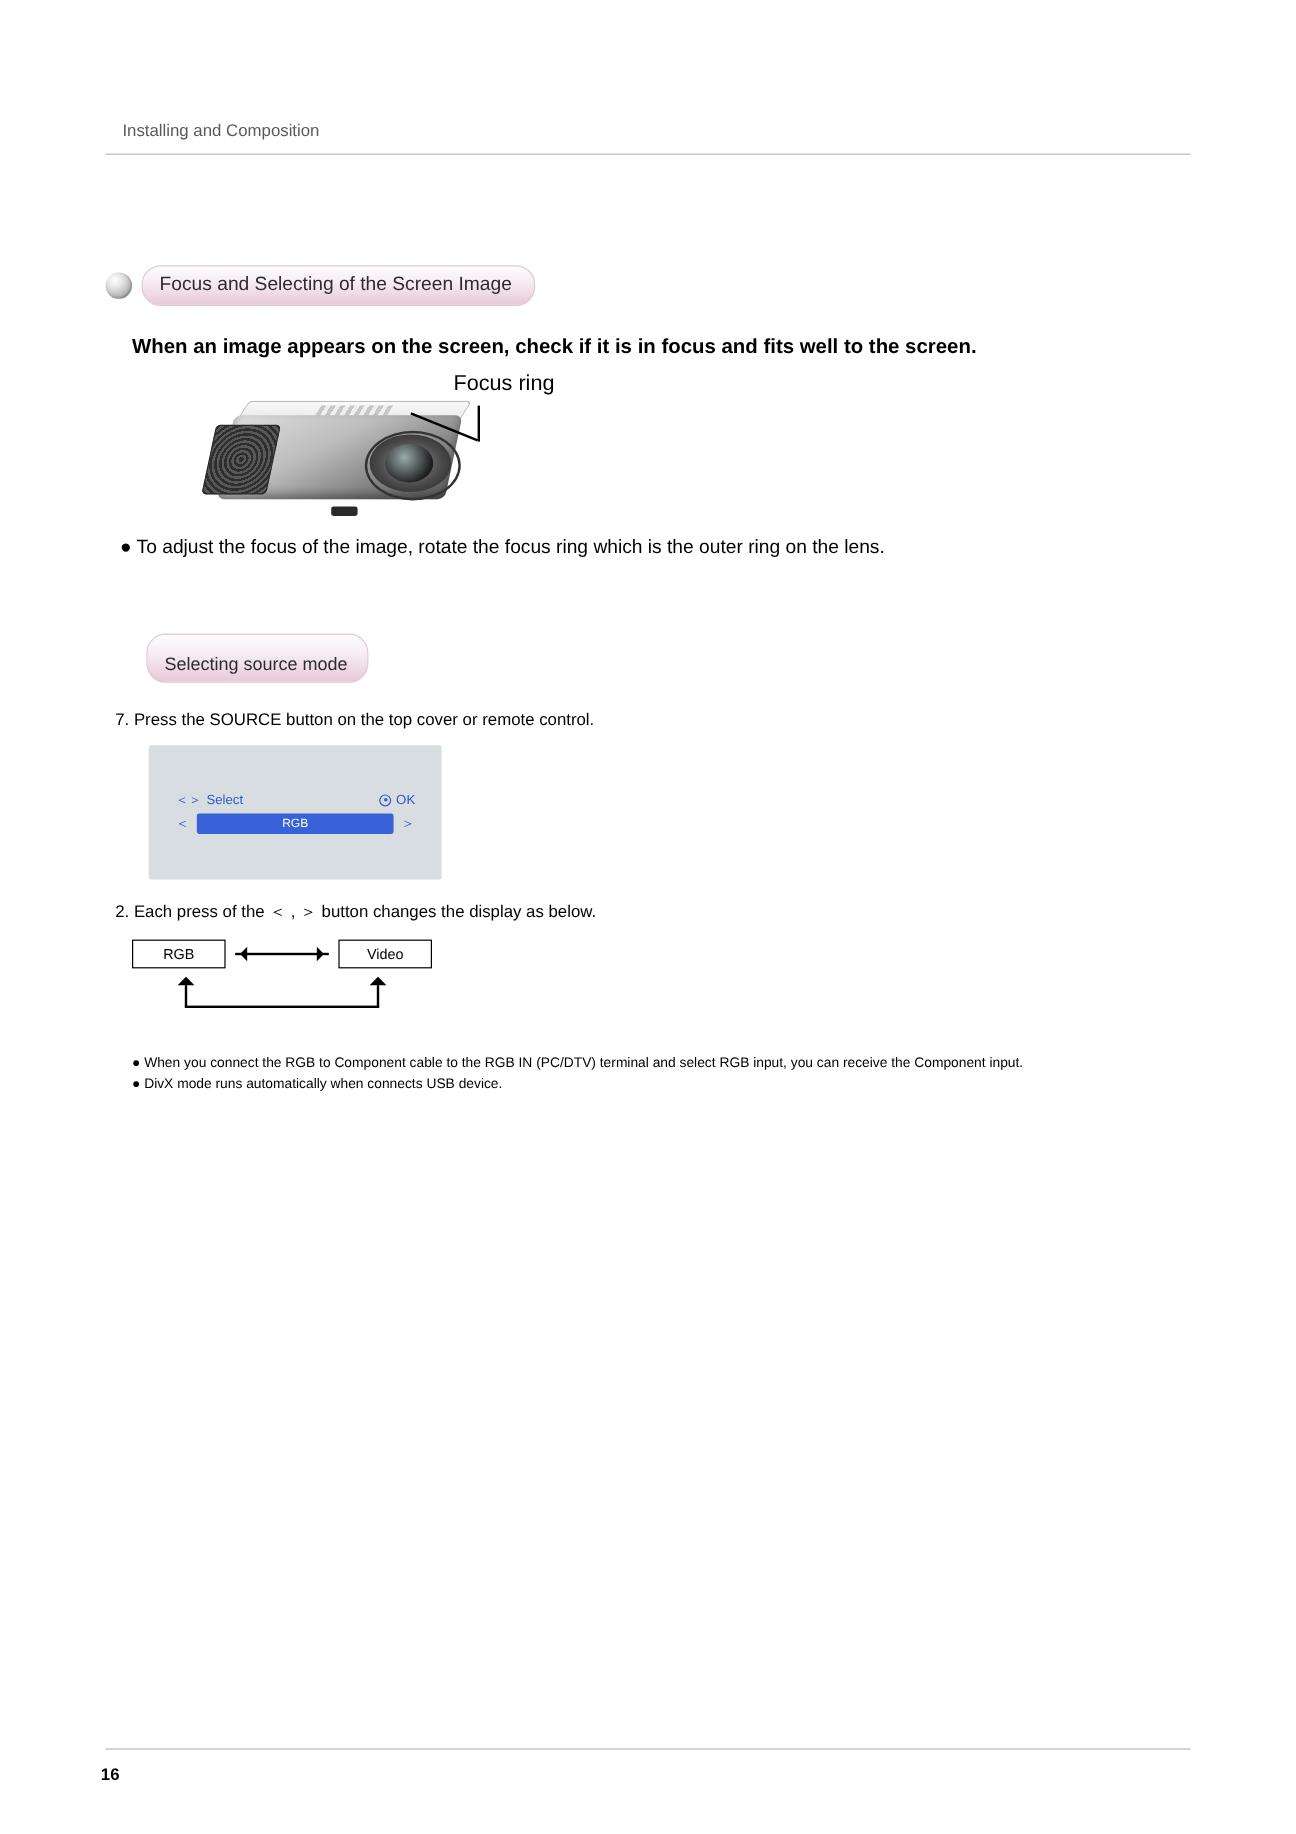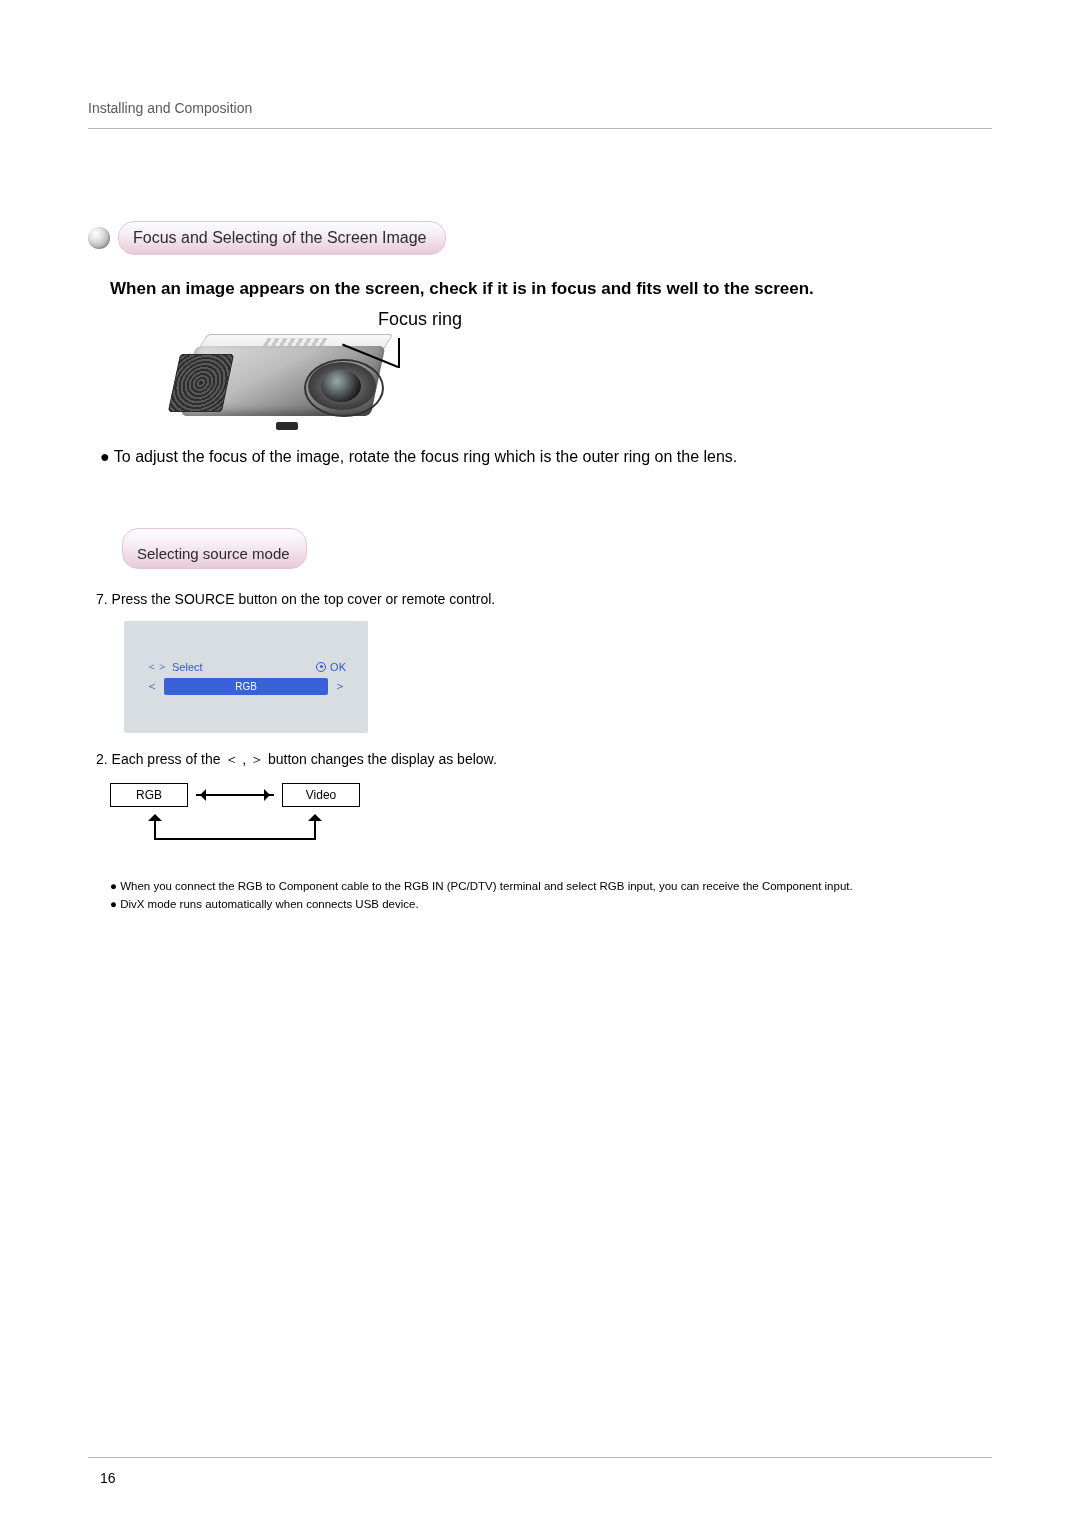--- a/index.html
+++ b/index.html
@@ -1,20 +1,20 @@
 <!DOCTYPE html>
 <html><head>
 <meta charset="utf-8">
 <style>
   html,body{margin:0;padding:0;background:#fff;font-family:Arial,Helvetica,sans-serif;color:#000;}
   .page{width:1080px;height:1528px;position:relative;box-sizing:border-box;padding:100px 88px 60px 88px;}
-  .running-head{font-size:14px;color:#5a5a5a;padding-bottom:12px;}
+  .running-head{font-size:14px;color:#5a5a5a;padding-bottom:12px;margin-left:14px;}
   .hr-top{border:none;border-top:1px solid #b8b8b8;margin:0;}
   .hr-bot{border:none;border-top:1px solid #b8b8b8;margin:0;position:absolute;left:88px;right:88px;bottom:70px;}
-  .pagenum{position:absolute;left:100px;bottom:42px;font-size:14px;}
+  .pagenum{position:absolute;left:84px;bottom:42px;font-size:14px;font-weight:bold;}
 
   .pill-row{display:flex;align-items:center;margin:92px 0 24px 0;}
   .pill-row.sm{margin:62px 0 22px 34px;}
   .sphere{width:22px;height:22px;border-radius:50%;
     background:radial-gradient(circle at 35% 30%,#fff 0%,#e5e5e5 30%,#b0b0b0 70%,#8e8e8e 100%);
     margin-right:8px;box-shadow:inset -1px -1px 2px rgba(0,0,0,.25);}
   .pill{display:inline-block;border-radius:16px;padding:7px 18px 7px 14px;font-size:16px;
     background:linear-gradient(180deg,#fdfcfd 0%,#f6edf3 40%,#e7c9d7 100%);
     border:1px solid #e3c7d4;color:#2c2c2c;}
   .pill.sm{padding:16px 16px 6px 14px;font-size:15px;}

